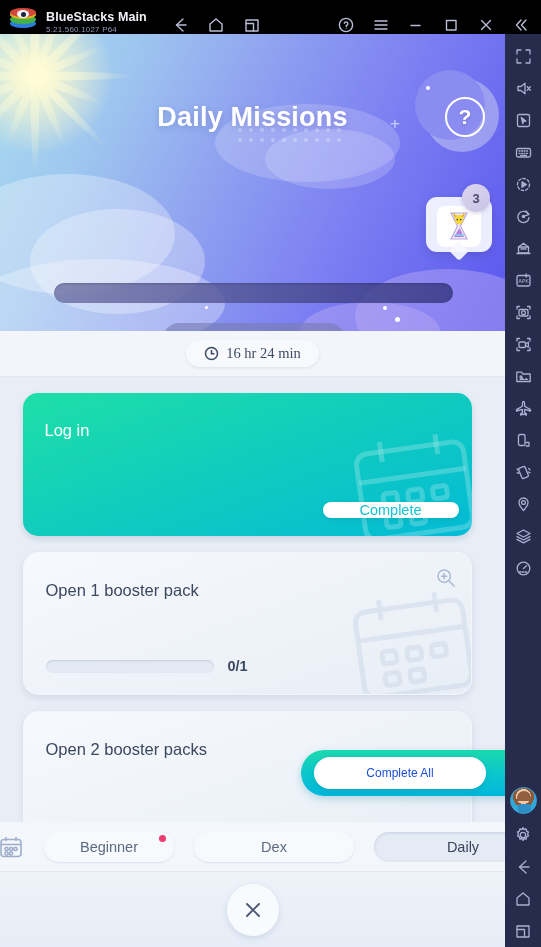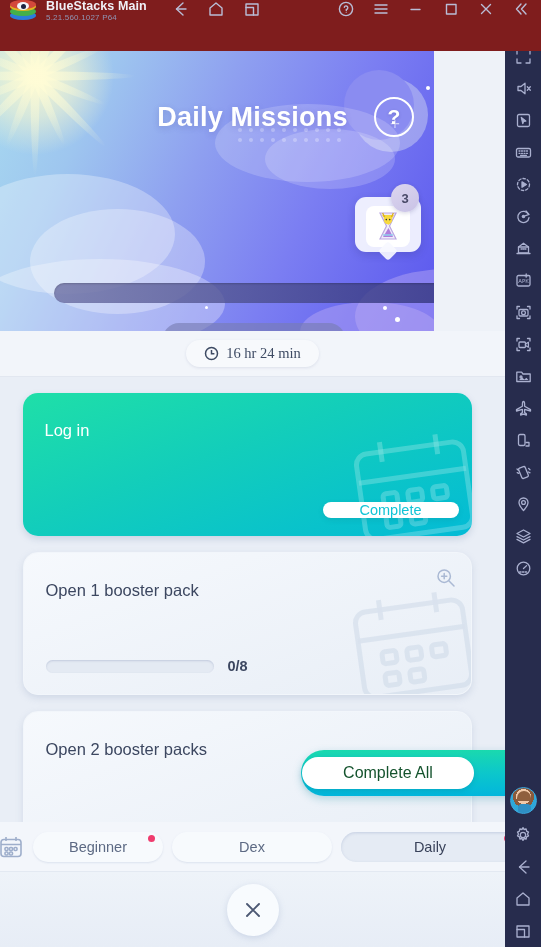--- a/index.html
+++ b/index.html
@@ -6,22 +6,22 @@
   html, body {
     width: 541px; height: 947px;
     overflow: hidden;
     font-family: "Liberation Sans", sans-serif;
     background: #262b4a;
   }
   #app { position: relative; width: 541px; height: 947px; overflow: hidden; }
 
   
   .titlebar {
-    position: absolute; top: 0; left: 0; width: 541px; height: 51px;
-    background: #7f1d1d; display: flex; align-items: flex-start;
+    position: absolute; top: 0; left: 0; width: 541px; height: 34px;
+    background: #000000; display: flex; align-items: flex-end;
     z-index: 40;
   }
   .bs-logo { width: 26px; height: 26px; margin-left: 10px; position: relative; flex: none; }
   .bs-logo .l { position: absolute; left: 0; width: 26px; height: 9px; border-radius: 50%; }
   .bs-logo .l1 { top: 11px; background: #2b7ddc; }
   .bs-logo .l2 { top: 7px;  background: #44b04a; }
   .bs-logo .l3 { top: 2px;  background: #e0b522; }
   .bs-logo .l4 { top: 0px;  background: #d4483b; }
   .bs-logo .eye { position: absolute; top: 2px; left: 7px; width: 12px; height: 8px;
                   border-radius: 50%; background: #f4f5fa; }
@@ -37,21 +37,21 @@
   .tbi svg { stroke: #b9bdd6; fill: none; stroke-width: 1.4; stroke-linecap: round; stroke-linejoin: round; }
 
   
   .game {
     position: absolute; top: 34px; left: 0; width: 505px; height: 913px;
     background: #eef2f8; overflow: hidden;
   }
 
   
   .banner {
-    position: relative; width: 434px; height: 297px; overflow: hidden;
+    position: relative; width: 505px; height: 297px; overflow: hidden;
     background: linear-gradient(115deg, #a9dcf0 0%, #9ec6ef 22%, #8e9ff0 45%, #7b7ef2 68%, #5a57ee 100%);
   }
   .sunburst {
     position: absolute; left: -55px; top: -48px; width: 180px; height: 180px;
     background: radial-gradient(circle, rgba(255,250,205,.95) 0%, rgba(255,250,205,.55) 32%, rgba(255,250,205,0) 62%);
   }
   .sunray { position: absolute; left: 50%; top: 50%; width: 9px; height: 200px;
     background: linear-gradient(to bottom, rgba(255,252,214,0) 0%, rgba(255,252,214,.75) 45%, rgba(255,252,214,0) 100%);
     transform-origin: 50% 50%; border-radius: 50%; }
   .cloud { position: absolute; border-radius: 50%; background: rgba(255,255,255,.30); }
@@ -158,30 +158,30 @@
   .mprog-txt { font-size: 14.5px; color: #3c4760; font-weight: bold; }
 
   
   .ca-bar {
     position: absolute; left: 301px; top: 716px; width: 240px; height: 46px;
     border-radius: 23px 0 0 23px;
     background: linear-gradient(to bottom, #1ad9ae 0%, #0cc7cb 50%, #02b6dc 100%);
     box-shadow: 0 3px 8px rgba(20,140,160,.28); z-index: 20;
   }
   .ca-btn {
-    position: absolute; left: 1px; top: 7px; width: 172px; height: 32px; border-radius: 16px;
+    position: absolute; left: 13px; top: 7px; width: 172px; height: 32px; border-radius: 16px;
     background: #ffffff; display: flex; align-items: center; justify-content: center;
-    color: #14532d; font-size: 16px; cursor: pointer;
+    color: #1d4ed8; font-size: 12px; cursor: pointer;
     box-shadow: 0 2px 5px rgba(10,110,140,.22);
   }
 
   
   .tabbar {
     position: absolute; left: 0; top: 788px; width: 505px; height: 50px;
-    background: #f3f6fb; display: flex; align-items: center; gap: 9px;
+    background: #f3f6fb; display: flex; align-items: center; gap: 20px;
     padding-left: 2px; border-bottom: 1px solid #e3e9f2; z-index: 25;
   }
   .tab-cal { width: 26px; height: 26px; margin-left: -4px; flex: none; }
   .tab-cal svg { stroke: #9eaecb; fill: none; stroke-width: 1.6; }
   .tab {
     position: relative; height: 30px; border-radius: 15px; display: flex;
     align-items: center; justify-content: center; font-size: 14.5px; color: #5d6a84;
     background: #f7fafd; box-shadow: 0 1px 2px rgba(160,175,205,.28); cursor: pointer; flex: none;
   }
   .tab.active { background: #e5ebf4; color: #39425a; box-shadow: inset 0 1px 3px rgba(150,165,200,.4); }
@@ -436,21 +436,21 @@
         <div class="zoom-icn">
           <svg viewBox="0 0 22 22">
               <circle cx="9.2" cy="9.2" r="6.2"></circle>
               <path d="M13.8 13.8 L19 19"></path>
               <path d="M6.6 9.2 H11.8 M9.2 6.6 V11.8"></path>
             </svg>
         </div>
         <div class="mtitle">Open 1 booster pack</div>
         <div class="mprog-wrap">
           <div class="mprog"></div>
-          <div class="mprog-txt">0/8</div>
+          <div class="mprog-txt">0/1</div>
         </div>
       </div>
 
       <div class="mcard todo">
         <div class="mtitle">Open 2 booster packs</div>
       </div>
     </div>
 
     <div class="ca-bar">
       <div class="ca-btn">Complete All</div>

